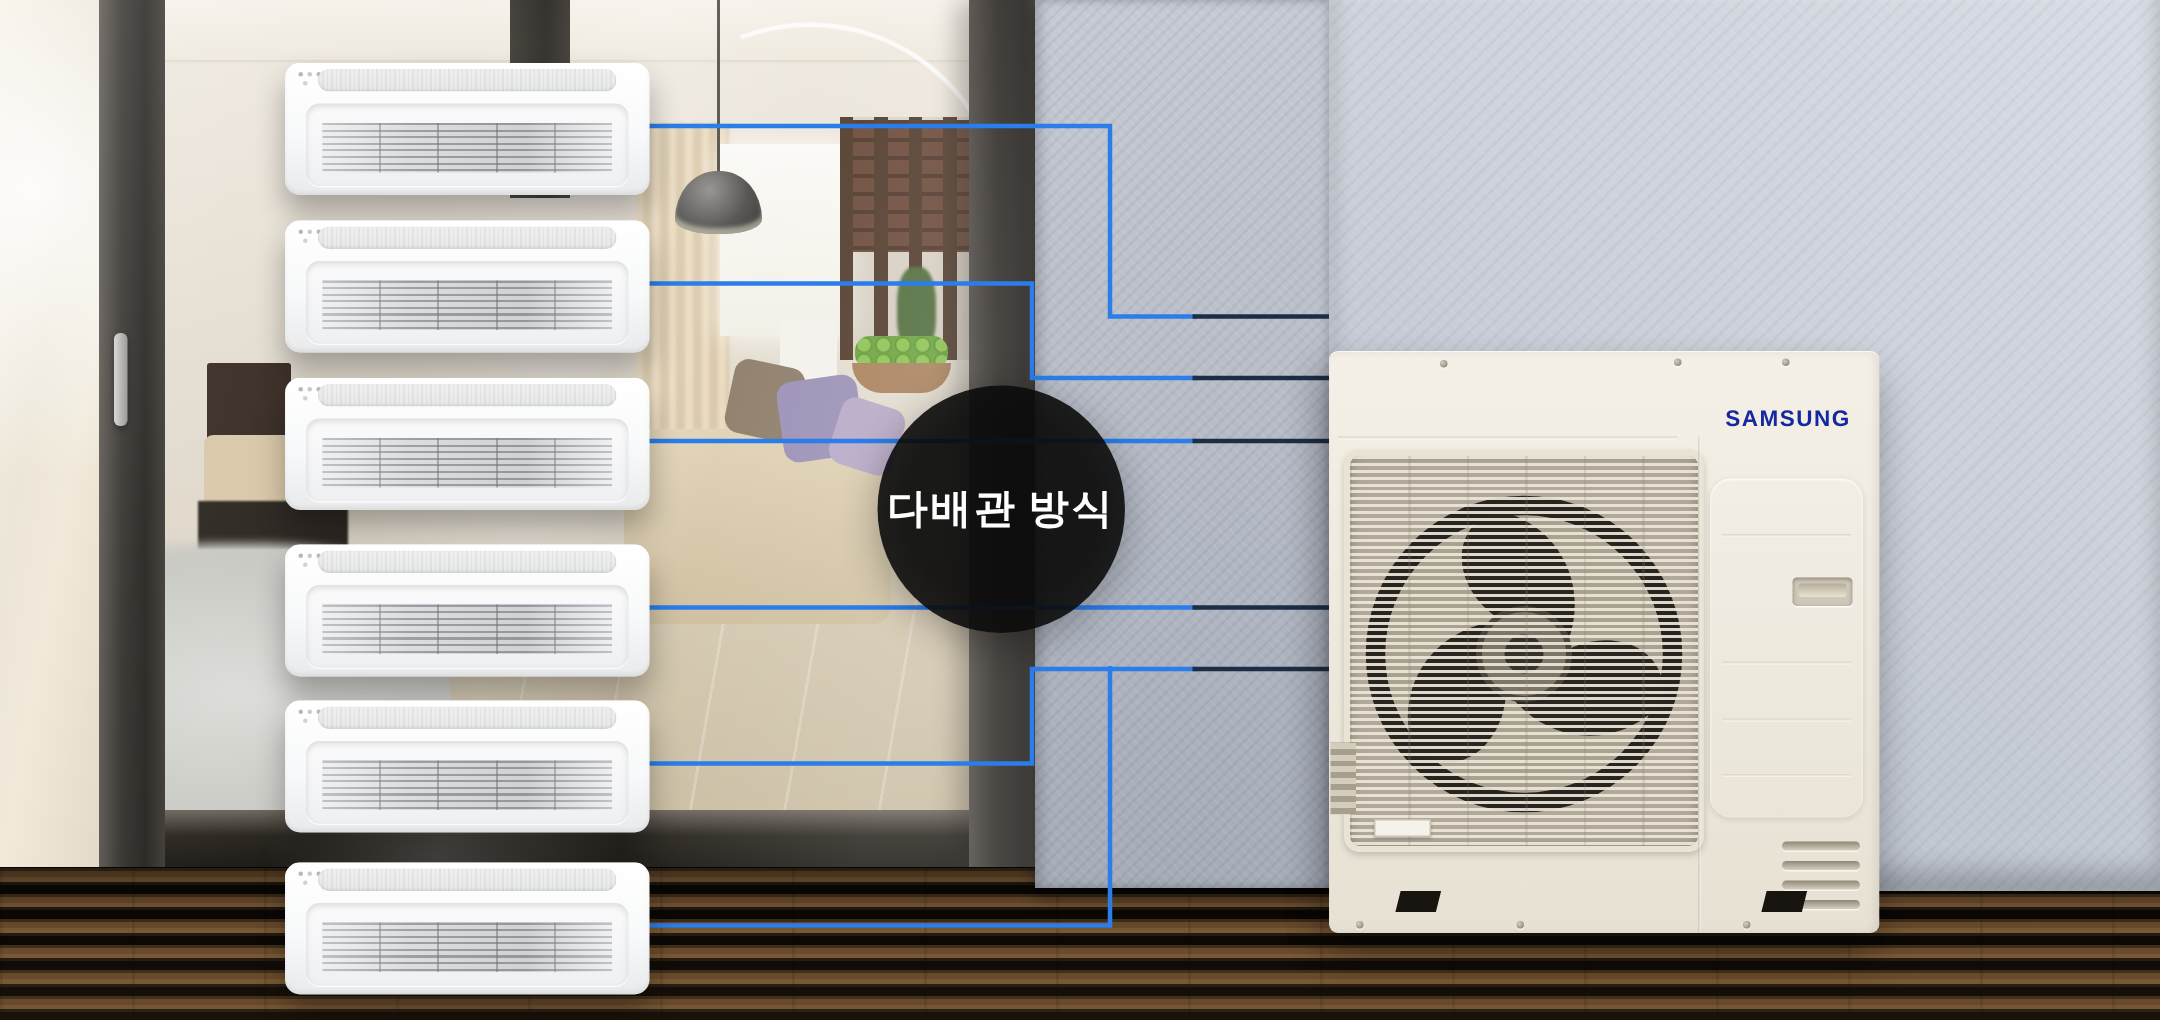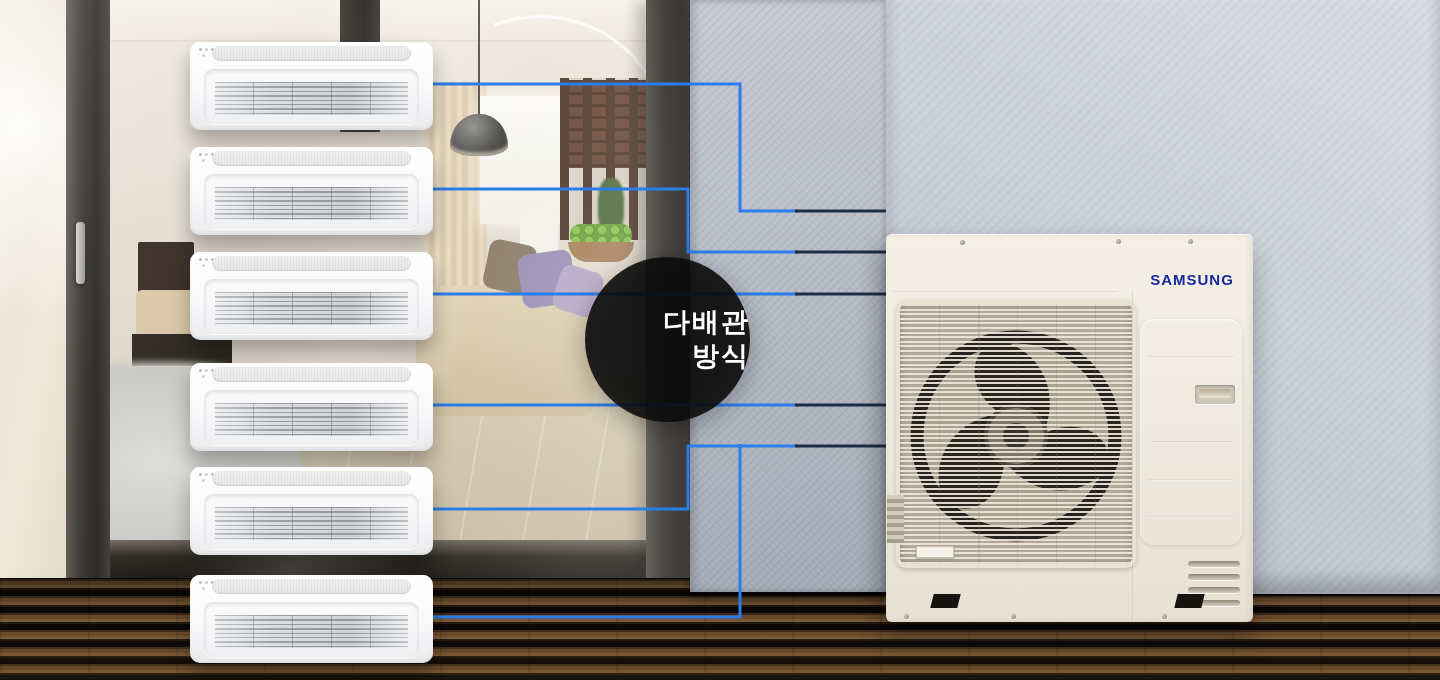--- a/index.html
+++ b/index.html
@@ -91,21 +91,21 @@
       repeating-linear-gradient(-45deg,rgba(0,0,0,.035) 0 2px,rgba(0,0,0,0) 2px 7px),
       linear-gradient(210deg,#d8dce4 0%,#cdd2db 40%,#bec4cf 80%,#b4bac6 100%);
     box-shadow:inset 0 -14px 16px rgba(0,0,0,.22), inset 2px 0 4px rgba(255,255,255,.25);}
 
   
   #pipes-svg{left:0;top:0;width:1440px;height:680px;z-index:40;pointer-events:none;}
 
   
   .badge{left:585px;top:257px;width:165px;height:165px;border-radius:50%;z-index:50;
     background:radial-gradient(circle,rgba(10,10,10,.93) 55%,rgba(12,12,12,.86) 100%);
-    display:flex;flex-direction:column;align-items:flex-end;justify-content:center;gap:7px;
+    display:flex;flex-direction:row;align-items:center;justify-content:center;gap:7px;
     box-shadow:0 6px 26px rgba(0,0,0,.3);position:absolute;}
   .badge span{position:static;color:#ffffff;font-size:27px;font-weight:700;letter-spacing:2px;line-height:1;}
 
   
   #indoor-units{left:0;top:0;width:0;height:0;z-index:60;}
   .iu{left:190px;width:243px;height:88px;border-radius:10px;
     background:linear-gradient(180deg,#ffffff 0%,#f8f9fa 55%,#e9eaec 100%);
     box-shadow:0 12px 20px rgba(0,0,0,.30), inset 0 -2px 3px rgba(0,0,0,.06), inset 0 1px 0 rgba(255,255,255,.9);}
   .iu1{top:42px;} .iu2{top:147px;} .iu3{top:252px;} .iu4{top:363px;} .iu5{top:467px;} .iu6{top:575px;}
   .iu-leds{left:9px;top:6px;width:3px;height:3px;border-radius:50%;background:#b4b8bd;

